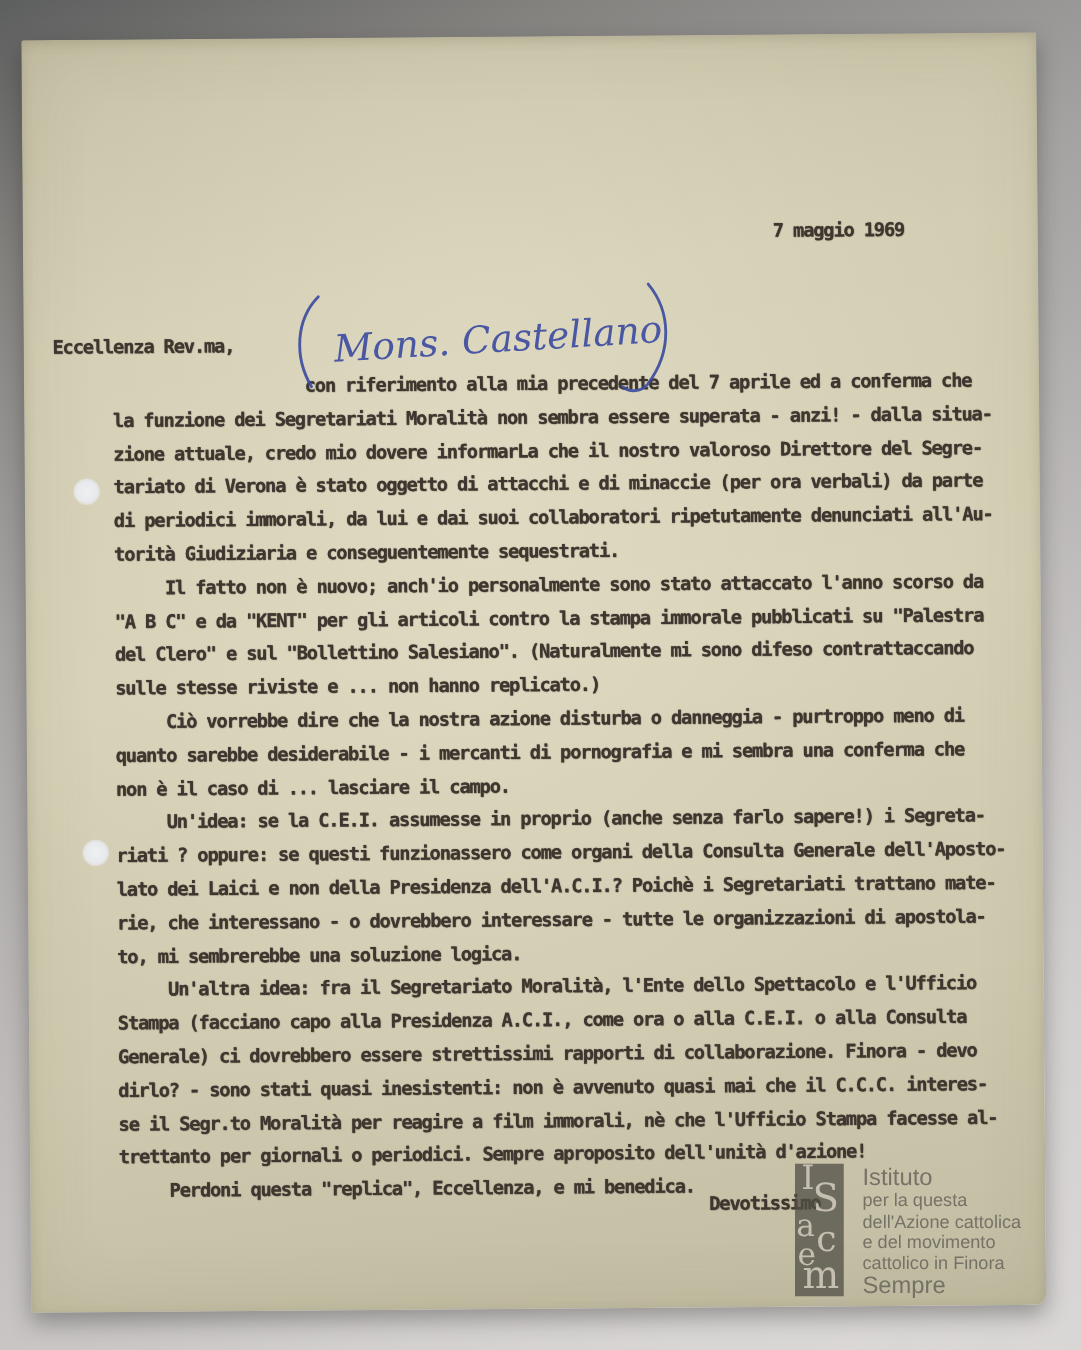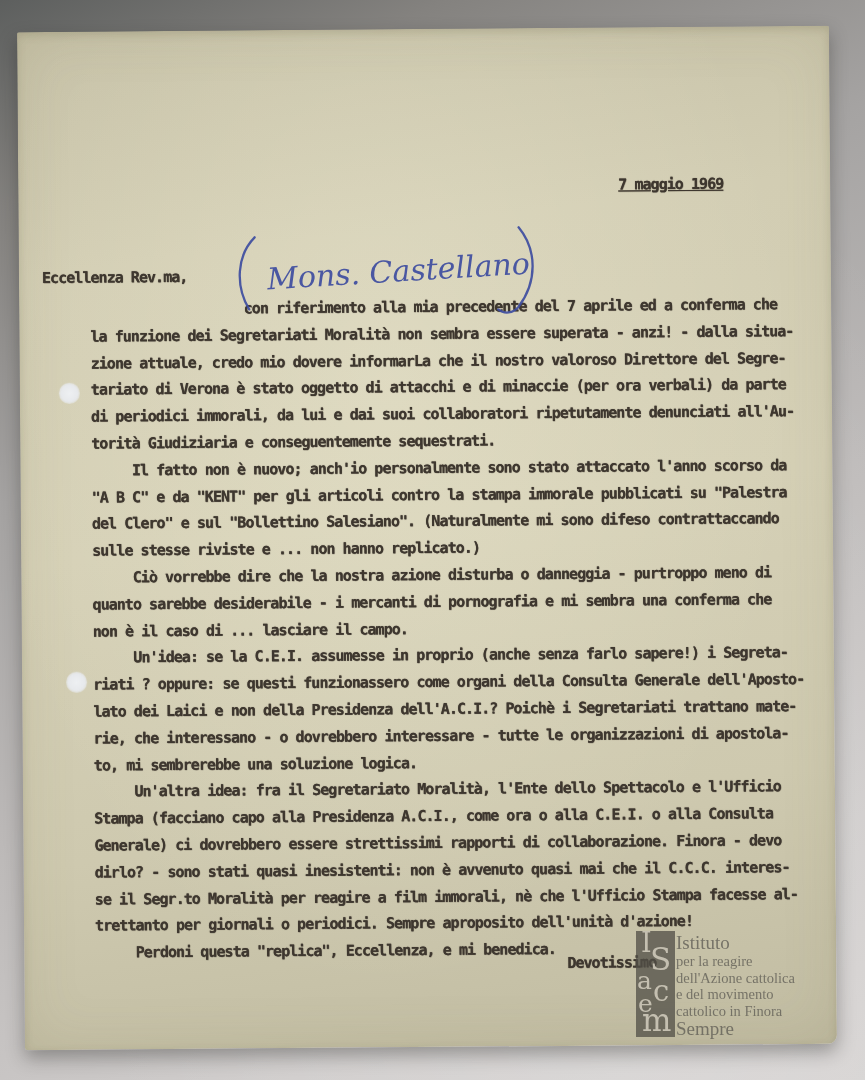--- a/index.html
+++ b/index.html
@@ -32,21 +32,21 @@
   }
   .hole-top{left:39px;top:351px;}
   .hole-bottom{left:44px;top:640px;}
 
   
   .typed{
     color:#3e372f;font-weight:bold;font-size:15px;letter-spacing:-0.95px;
     text-shadow:0 0 0.8px rgba(62,55,47,0.85), 0.4px 0.4px 0.6px rgba(62,55,47,0.35);
     position:absolute;white-space:pre;z-index:2;
   }
-  .date{left:600px;top:150px;line-height:1;text-decoration:underline;}
+  .date{left:600px;top:150px;line-height:1;}
   .salutation{left:23px;top:239px;line-height:1;}
   .body-text{left:71px;top:265px;line-height:26.8px;width:740px;}
   .signature{left:543px;top:928px;line-height:1;}
 
   
   .handwriting{position:absolute;left:206px;top:193px;z-index:3;}
   .handwriting path{stroke:#3e4da0;stroke-width:2.3;fill:none;stroke-linecap:round;opacity:0.92;}
   .handwriting text{
     fill:#3e4da0;font-family:"DejaVu Serif", serif;font-style:italic;
     font-size:30px;opacity:0.92;
@@ -60,22 +60,22 @@
     font-family:"DejaVu Serif", serif;color:rgba(208,203,188,0.88);
   }
   .wm-monogram span{position:absolute;line-height:1;}
   .wm-i{left:5px;top:-2px;font-size:27px;}
   .wm-s{left:14px;top:13px;font-size:31px;}
   .wm-a{left:1px;top:37px;font-size:25px;}
   .wm-c{left:17px;top:46px;font-size:29px;}
   .wm-e{left:2px;top:60px;font-size:25px;}
   .wm-m{left:6px;top:74px;font-size:31px;}
   .wm-text{
-    margin-left:1px;padding-top:2px;
-    font-family:Liberation Serif, serif;
+    margin-left:15px;padding-top:2px;
+    font-family:Liberation Sans, sans-serif;
     color:rgba(95,92,84,0.78);white-space:nowrap;
   }
   .wm-line{font-size:14.5px;line-height:16.6px;}
   .wm-big{font-size:19px;line-height:20px;}
 </style>
 </head>
 <body>
 
 <div class="paper">
 
@@ -126,19 +126,19 @@
   <div class="wm-monogram">
     <span class="wm-i">I</span>
     <span class="wm-s">S</span>
     <span class="wm-a">a</span>
     <span class="wm-c">c</span>
     <span class="wm-e">e</span>
     <span class="wm-m">m</span>
   </div>
   <div class="wm-text">
     <div class="wm-line wm-big">Istituto</div>
-    <div class="wm-line">per la reagire</div>
+    <div class="wm-line">per la questa</div>
     <div class="wm-line">dell'Azione cattolica</div>
     <div class="wm-line">e del movimento</div>
     <div class="wm-line">cattolico in Finora</div>
     <div class="wm-line wm-big">Sempre</div>
   </div>
 </div>
 
 </body></html>

